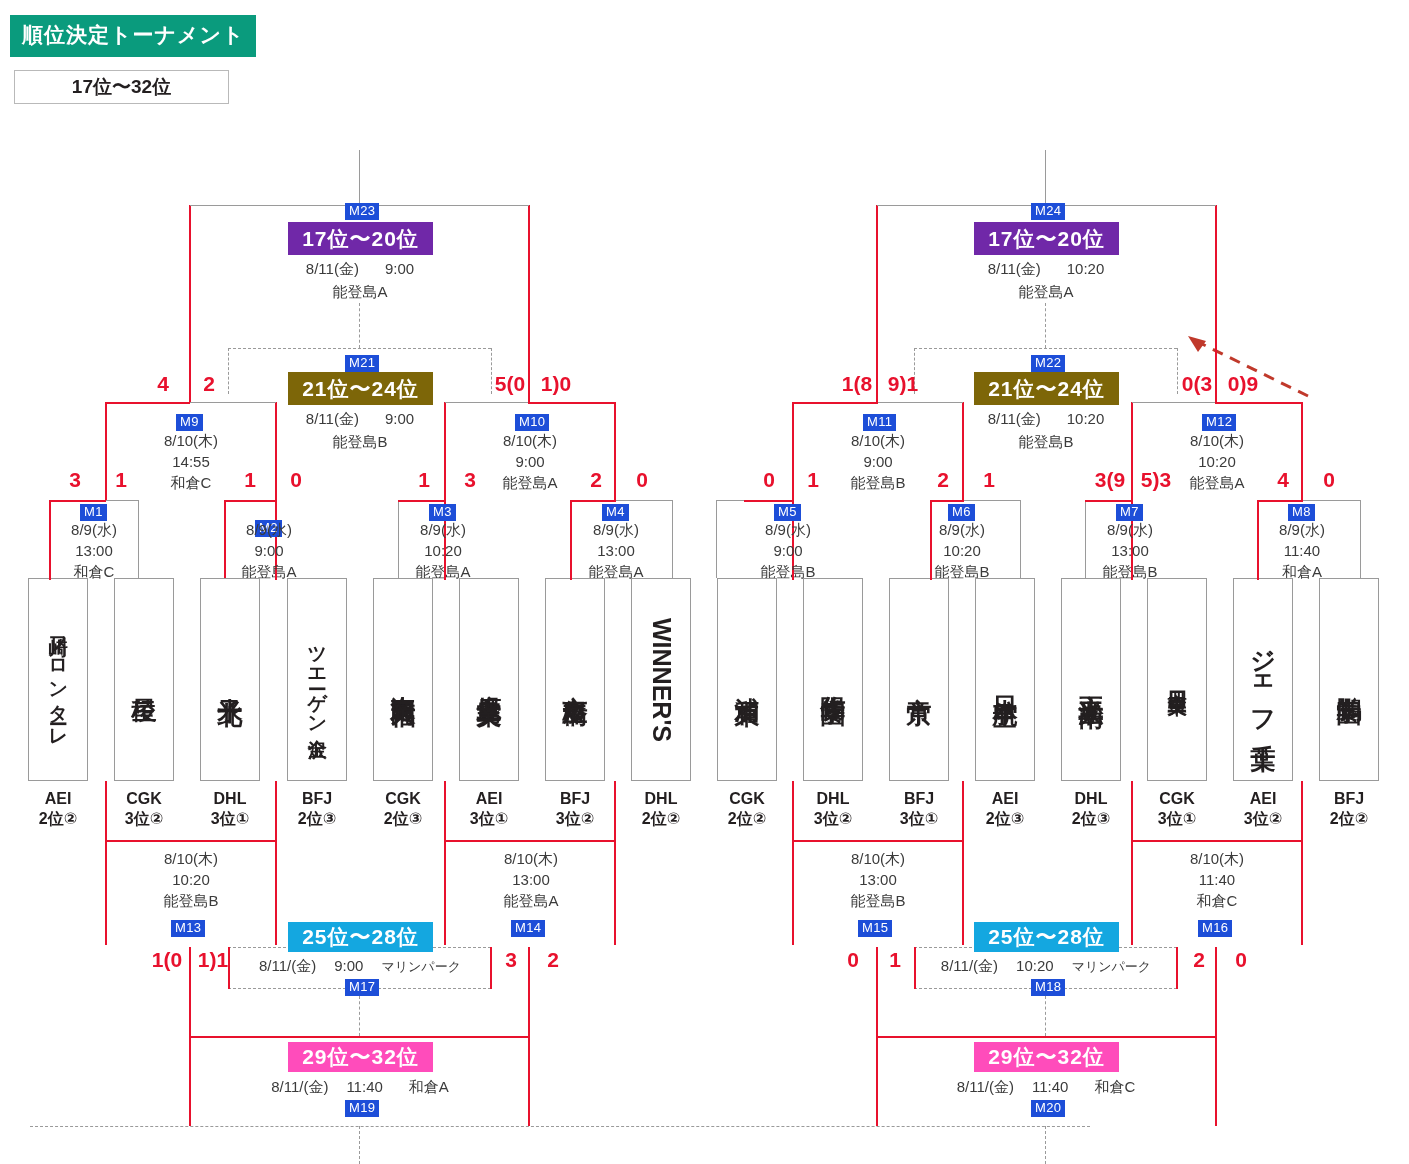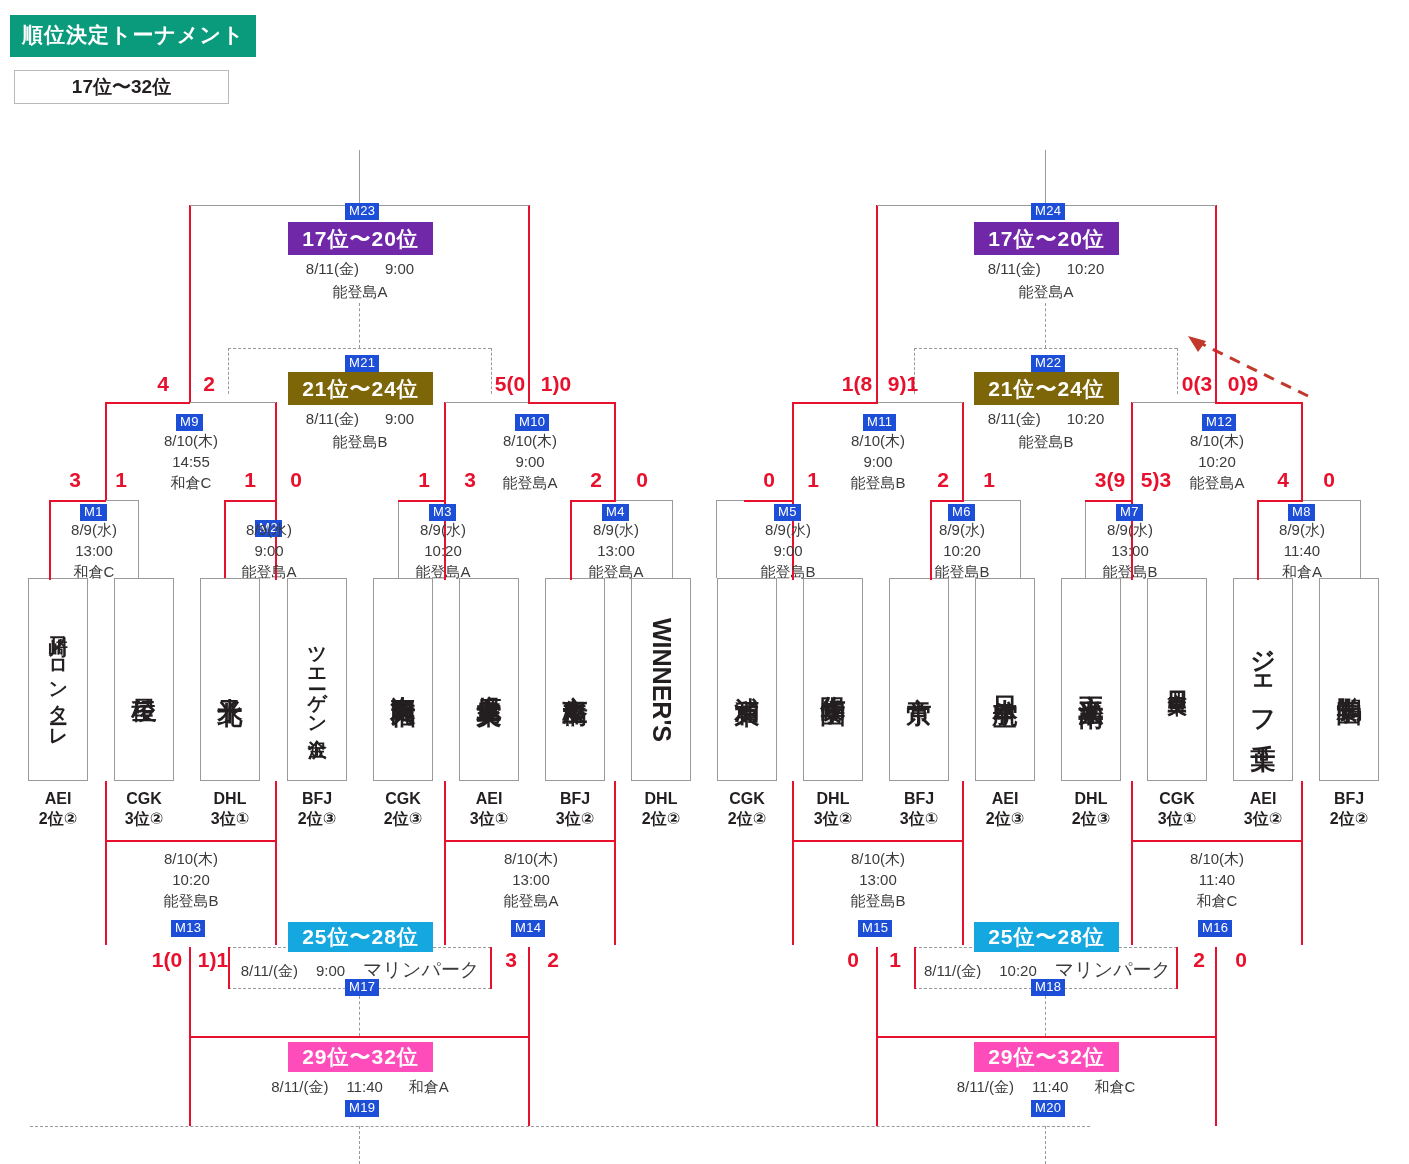--- a/index.html
+++ b/index.html
@@ -72,21 +72,21 @@
   .banner.pink{background:#ff4cbb;}
   
   .bsub{
     position:absolute;
     font-size:15px;color:#3b3b3b;
     white-space:nowrap;
     text-align:center;
   }
   .bsub .sp{display:inline-block;width:18px;}
   .bsub .sp2{display:inline-block;width:26px;}
-  .bsub .small{font-size:19px;}
+  .bsub .small{font-size:13px;}
   
   .score{
     position:absolute;
     color:#e8112d;
     font-weight:bold;
     font-size:21px;
     white-space:nowrap;
     text-align:center;
   }
   

